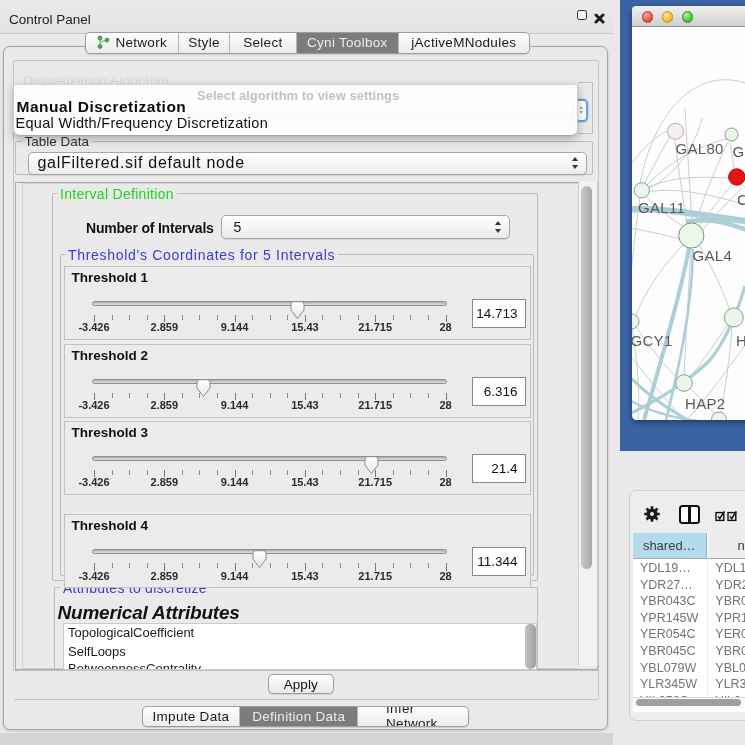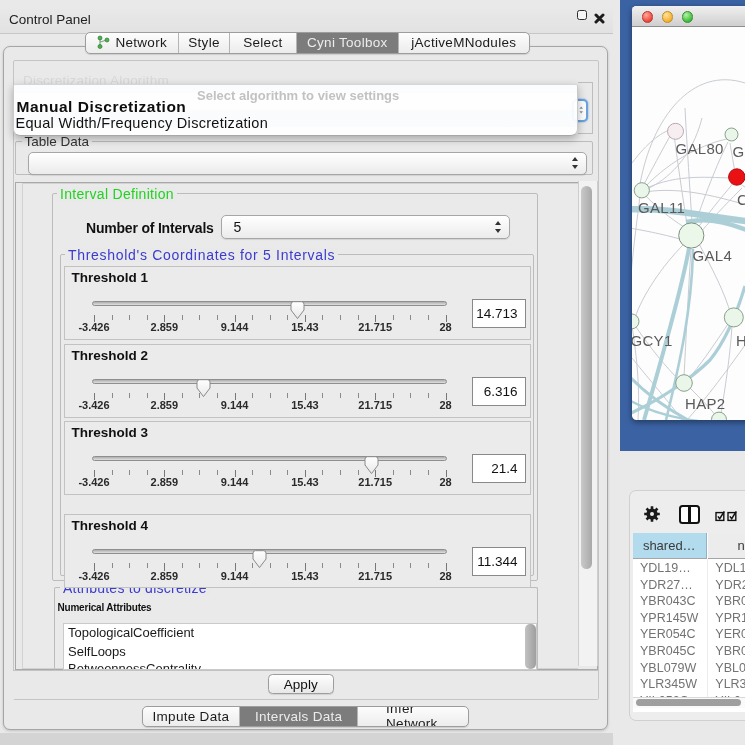--- a/index.html
+++ b/index.html
@@ -255,20 +255,21 @@
 <div class="abs" id="ghost">Discretization Algorithm</div>
 <div class="abs" id="dgfrag"></div>
 <div class="abs" id="bluecombo">
       <span class="arr" style="right:1.5px;transform:translateY(-50%) scale(.6);opacity:.55;"></span>
     </div>
 
 <div class="abs group" style="left:14.5px;top:140.5px;width:578px;height:34px;">
   <span class="gtitle" style="font-size:13.5px;color:#333;">Table Data</span>
 </div>
 <div class="abs combo" style="left:27.5px;top:151.5px;width:559px;height:23px;">
+  <span class="ct">galFiltered.sif default node</span>
       <span class="arr"></span>
 </div>
 
 <div class="abs" id="popup">
   <span class="hint">Select algorithm to view settings</span>
   <span class="it1">Manual Discretization</span>
   <span class="it2">Equal Width/Frequency Discretization</span>
 </div>
 
 <div class="abs" style="left:14.5px;top:181.5px;width:583px;height:488.3px;border:1px solid #a9a9a9;"></div>
@@ -283,33 +284,33 @@
       <span class="arr"></span>
 </div>
 
 <div class="abs group" style="left:60px;top:253.5px;width:474px;height:322px;">
   <span class="gtitle" style="color:#3b3bd0;left:4px;letter-spacing:.7px;">Threshold's Coordinates for 5 Intervals</span>
 </div>
 
 <div class="abs group" style="left:54px;top:586.5px;width:484px;height:83px;border-bottom:none;">
   <span class="gtitle" style="color:#3b3bd0;left:5px;letter-spacing:.25px;">Attributes to discretize</span>
 </div>
-<div class="abs" style="left:57.5px;top:601.5px;font-size:10px;font-weight:bold;color:#111;letter-spacing:-.2px;">Numerical Attributes</div>
+<div class="abs" style="left:57.5px;top:601.5px;font-size:19px;font-weight:bold;color:#111;letter-spacing:-.2px;font-style:italic;">Numerical Attributes</div>
 <div class="abs" id="list">
   <div class="li">TopologicalCoefficient</div>
   <div class="li" style="padding-top:2px;">SelfLoops</div>
   <div class="li">BetweennessCentrality</div>
 </div>
 <div class="abs" id="listsb"></div>
 
 <div class="abs" id="applystrip"></div>
 <div class="abs" id="applybtn">Apply</div>
 <div class="abs tabgroup" id="bottabs">
   <div class="tab" style="width:98.5px;">Impute Data</div>
-  <div class="tab sel" style="width:118.5px;">Intervals Data</div>
+  <div class="tab sel" style="width:118.5px;">Definition Data</div>
   <div class="tab" style="width:110px;padding-left:28px;">Infer Network</div>
 </div>
 <div class="abs" id="botstrip"></div>
 
 <div class="abs" id="vscroll"></div>
 <div class="abs" id="vthumb"></div>
 
 </div>
 <div class="trow" style="top:265.7px">
     <div class="tl">Threshold 1</div>

